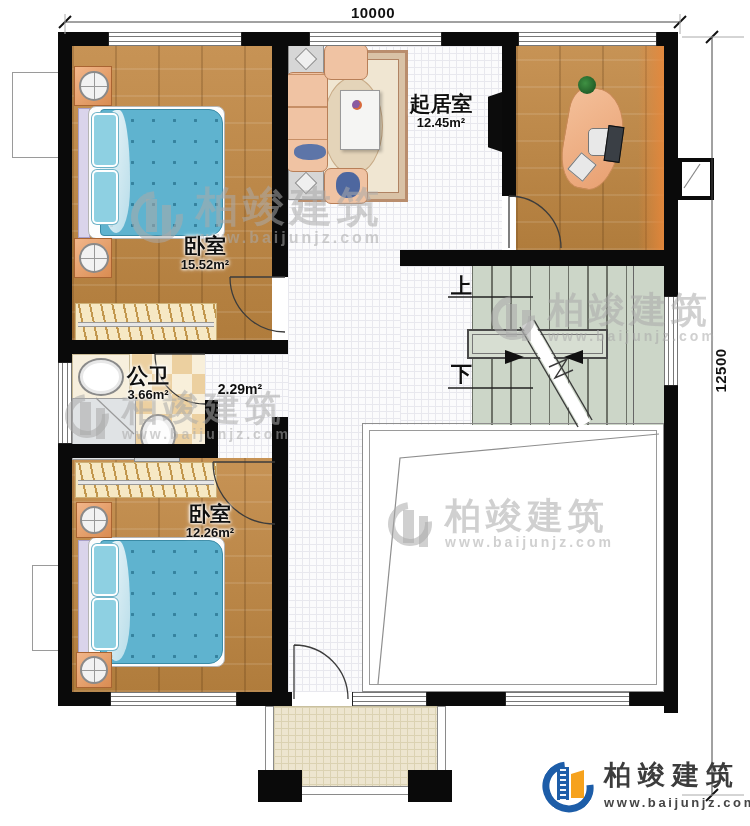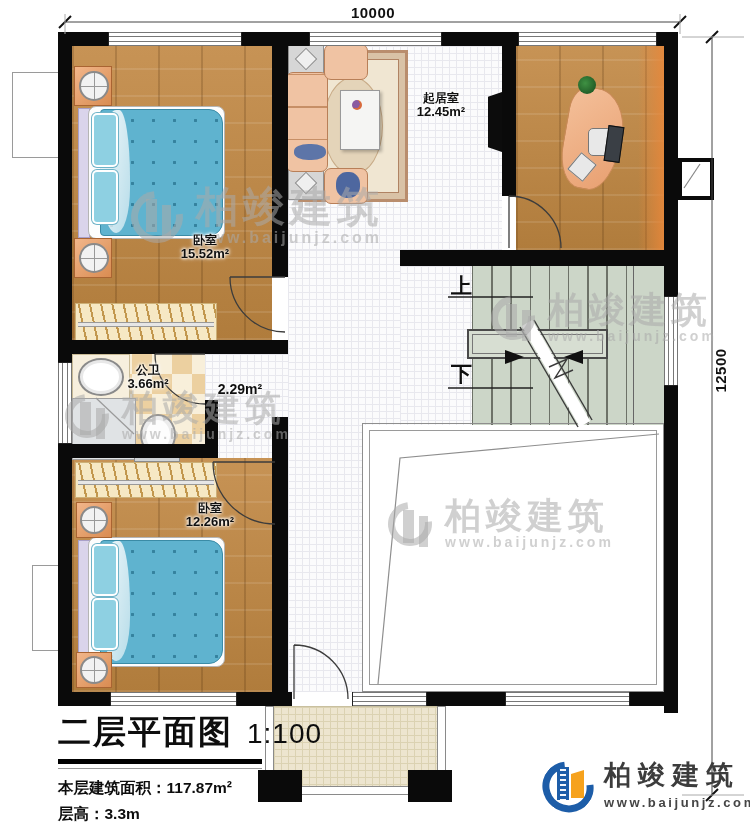--- a/index.html
+++ b/index.html
@@ -72,21 +72,21 @@
   .monitor{background:#3a3f45;border:1px solid #111}
   .plantpot{background:radial-gradient(circle at 40% 40%,#3f9143,#16491c);border-radius:50%;
     box-shadow:2px 3px 0 -4px #2c6d31,-3px 2px 0 -4px #2c6d31,0 -3px 0 -4px #2c6d31}
   .chairk{background:#e8e8e8;border:1px solid #777}
   .person{background:#4d6da8;border-radius:45%;opacity:.9}
   .tv{background:#0c0c0c;clip-path:polygon(100% 0,100% 100%,0 92%,0 8%)}
   .bwall{background:#fff;border:1px solid #8a8a8a;z-index:18}
   
   .rlabel{z-index:70;width:120px;text-align:center;color:#0f0f0f;font-weight:bold;line-height:1.12;
     text-shadow:0 0 3px #fff,0 0 3px #fff,0 0 5px #fff}
-  .rlabel .nm{font-size:12px;display:block}
+  .rlabel .nm{font-size:21px;display:block}
   .rlabel .ar{font-size:13px;display:block}
   .updown{z-index:70;font-size:21px;font-weight:bold;color:#0f0f0f}
   .dimtxt{z-index:80;font-size:15px;font-weight:bold;color:#111;letter-spacing:.5px}
   
   .wm{z-index:60;display:grid;grid-template-columns:auto auto;align-items:center;
     color:rgba(170,170,170,.55);pointer-events:none}
   .wm-logo{width:58px;height:58px;position:relative;margin-right:10px;grid-row:1/3}
   .wm-logo::before{content:"";position:absolute;inset:3px;border-radius:50%;
     border:7px solid currentColor;border-top-color:transparent;transform:rotate(38deg)}
   .wm-logo::after{content:"";position:absolute;left:18px;top:11px;width:11px;height:33px;
@@ -298,33 +298,20 @@
   <div class="a rlabel" style="left:150px;top:502px">
     <span class="nm">卧室</span>
     <span class="ar">12.26m²</span>
   </div>
   <div class="a updown" style="left:451px;top:272px">上</div>
   <div class="a updown" style="left:451px;top:360px">下</div>
 
   <div class="a dimtxt" style="left:330px;top:4px;width:86px;text-align:center">10000</div>
   <div class="a dimtxt" style="left:694px;top:362px;width:52px;text-align:center;transform:rotate(-90deg);transform-origin:center">12500</div>
 
-  <div class="a tblock" style="left:58px;top:710px;width:204px">
-    <div style="white-space:nowrap">
-      <span class="tb-title">二层平面图</span><span class="tb-scale">1:100</span>
-    </div>
-    <div class="tb-rule1"></div>
-    <div class="tb-rule2"></div>
-    <div class="tb-line">
-      <span>本层建筑面积：</span><span>117.87m²</span>
-    </div>
-    <div class="tb-line">
-      <span>层高：</span><span>3.3m</span>
-    </div>
-  </div>
 
   <div class="a brand" style="left:540px;top:760px">
     <span class="logo-ic">
       <span class="logo-b1"></span>
       <span class="logo-b2"></span>
     </span>
     <span class="brand-name">柏竣建筑</span>
     <span class="brand-url">www.baijunjz.com</span>
   </div>
 

